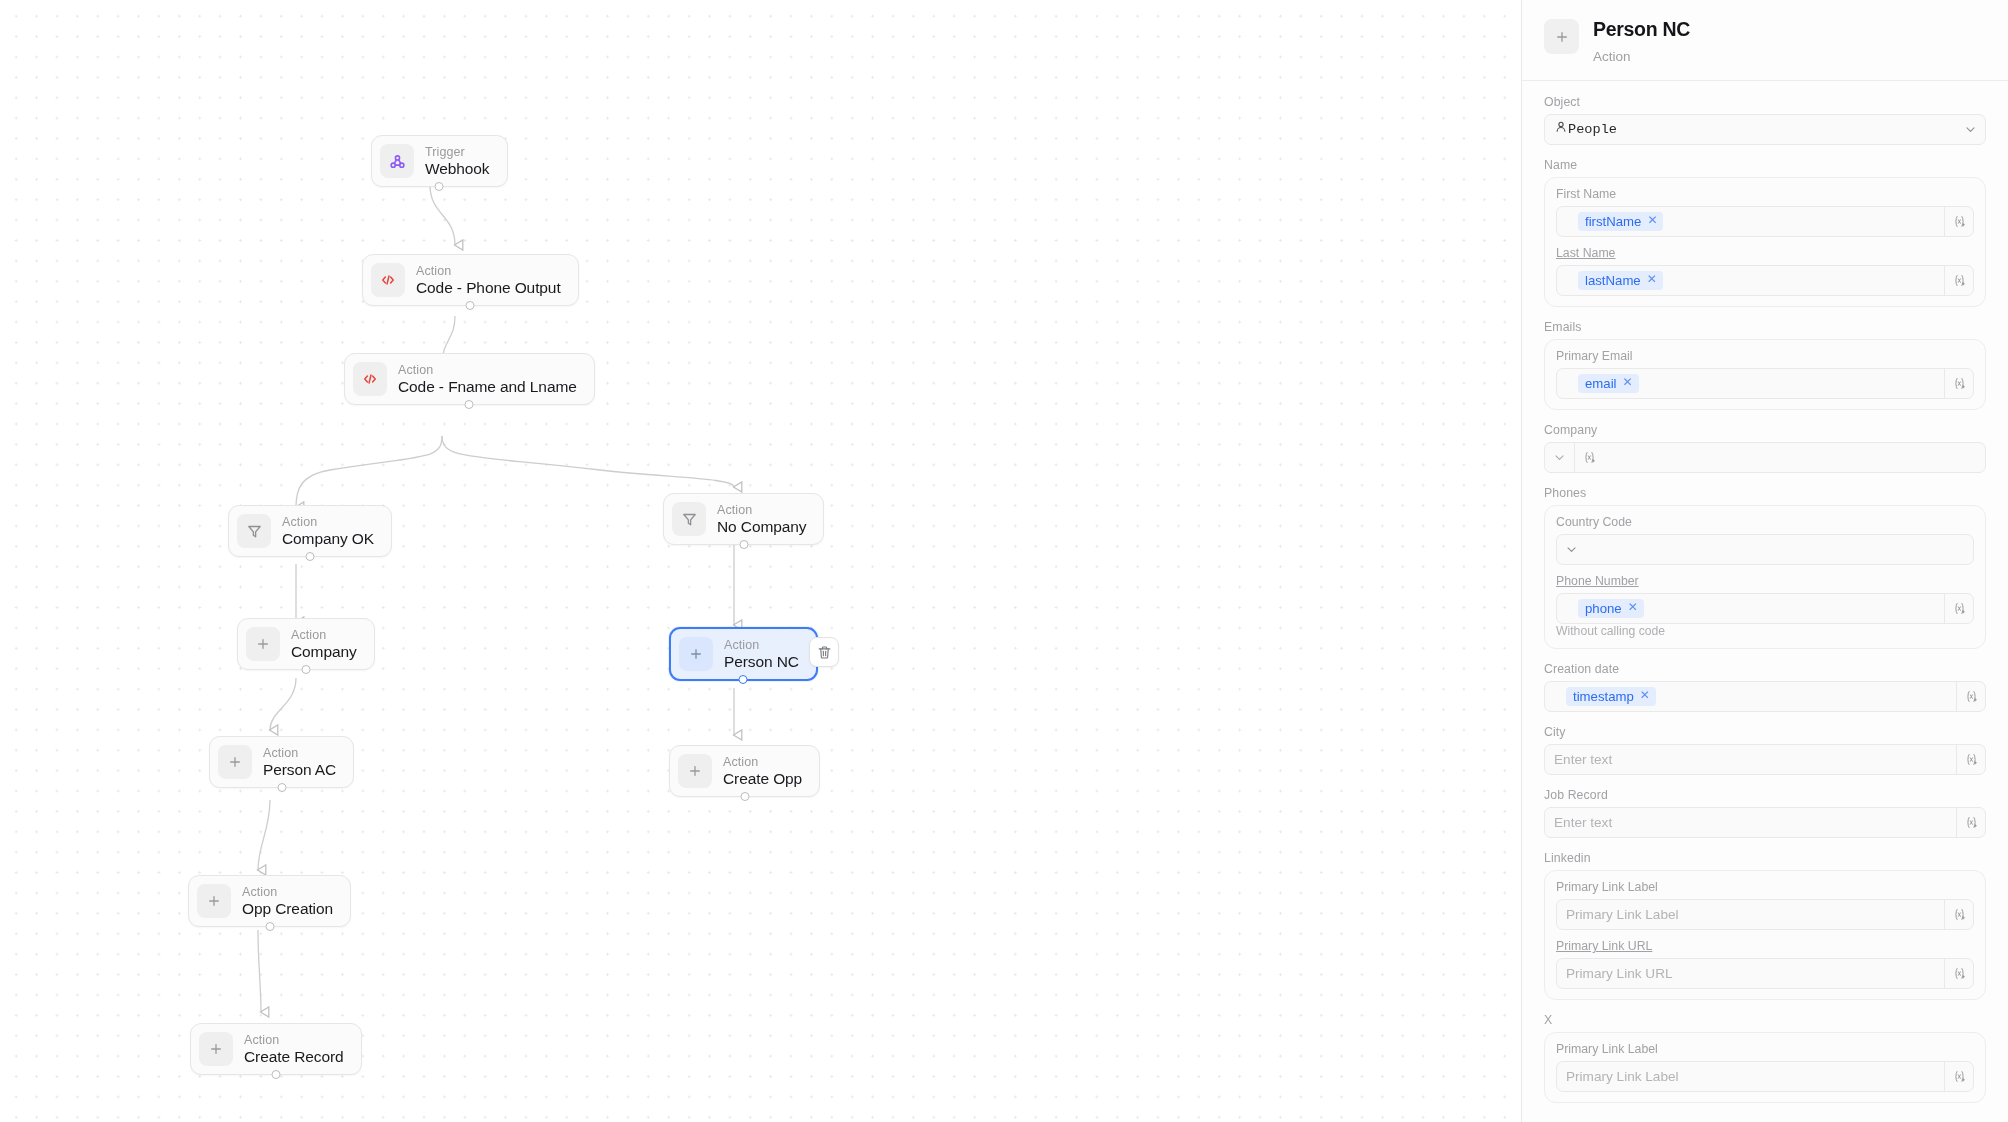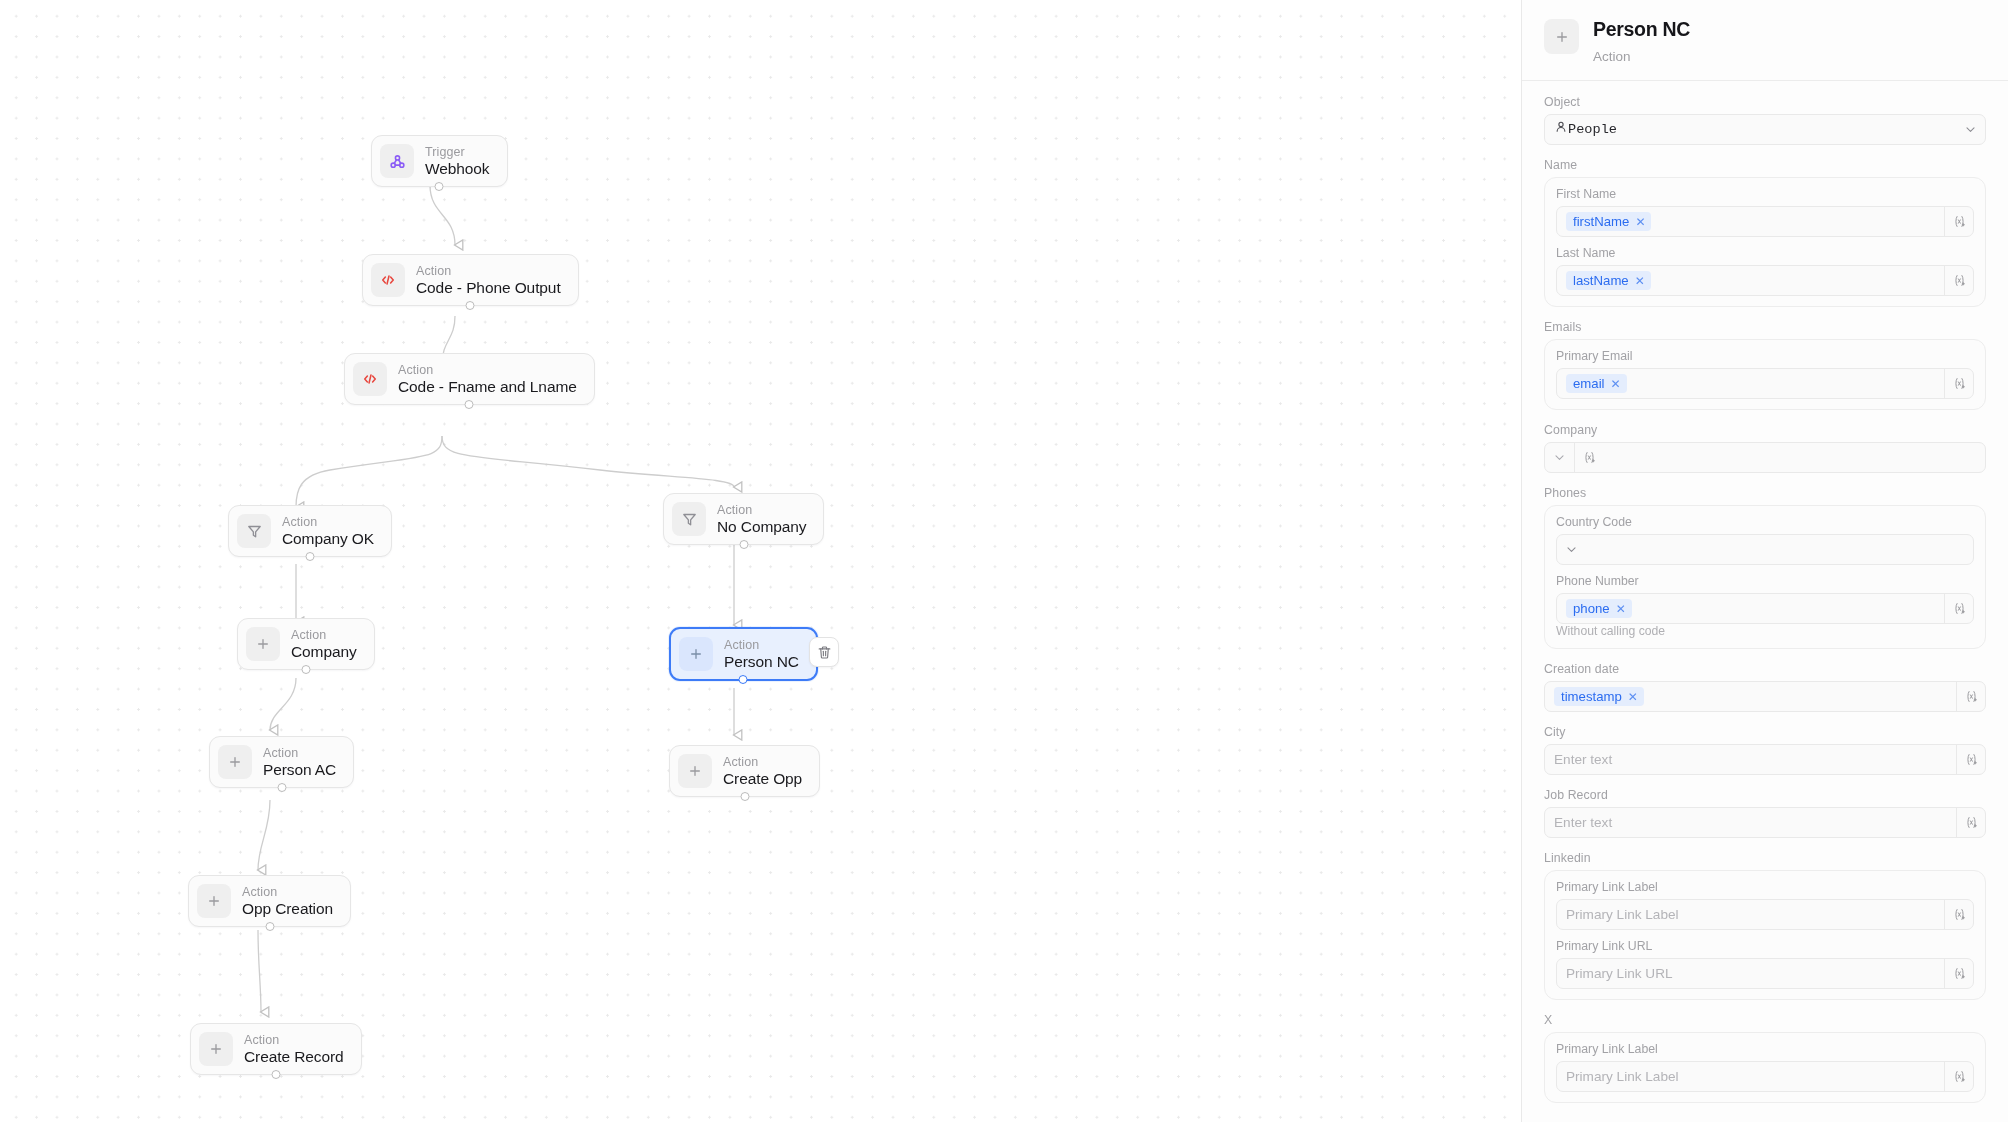--- a/index.html
+++ b/index.html
@@ -102,41 +102,41 @@
   .field-label {
     font-size: 12.3px; color: #a2a2a6; margin-bottom: 5px; letter-spacing: .1px;
   }
   .group-card {
     border: 1px solid #ededed;
     border-radius: 12px;
     background: #fcfcfc;
     padding: 9px 11px 10px 11px;
   }
   .sub-label { font-size: 12.3px; color: #a2a2a6; margin-bottom: 5px; }
-  .sub-field + .sub-label { margin-top: 9px; }
+  .sub-field + .sub-label { margin-top: 9px; text-decoration: underline; }
 
   .input-row {
     display: flex; align-items: stretch;
     border: 1px solid #e9e9e9;
     border-radius: 7px;
     background: #fafafa;
     height: 31px;
     overflow: hidden;
   }
   .input-main {
     flex: 1; display: flex; align-items: center;
     padding: 0 9px; min-width: 0; gap: 6px;
   }
   .placeholder { font-size: 13.6px; color: #b4b4b8; }
   .value-text { font-size: 13.6px; color: #26262b; }
   .chip {
-    display: inline-flex; align-items: center; gap: 6px;
+    display: inline-flex; align-items: flex-start; gap: 6px;
     background: #e4edfd; border-radius: 4px;
     padding: 2px 6px 2px 7px;
-    font-size: 13.2px; color: #2b6cf0;
+    font-size: 13.2px; color: #2b6cf0; margin-left: 12px;
   }
   .chip-x { font-size: 12px; color: #5b8ef2; line-height: 1; cursor: pointer; }
   .var-btn {
     width: 29px; flex: none;
     border-left: 1px solid #e9e9e9;
     display: flex; align-items: center; justify-content: center;
     cursor: pointer;
   }
   .caret { flex: none; padding: 0 8px; display: flex; align-items: center; }
   .hint { font-size: 12.2px; color: #b0b0b4; }

